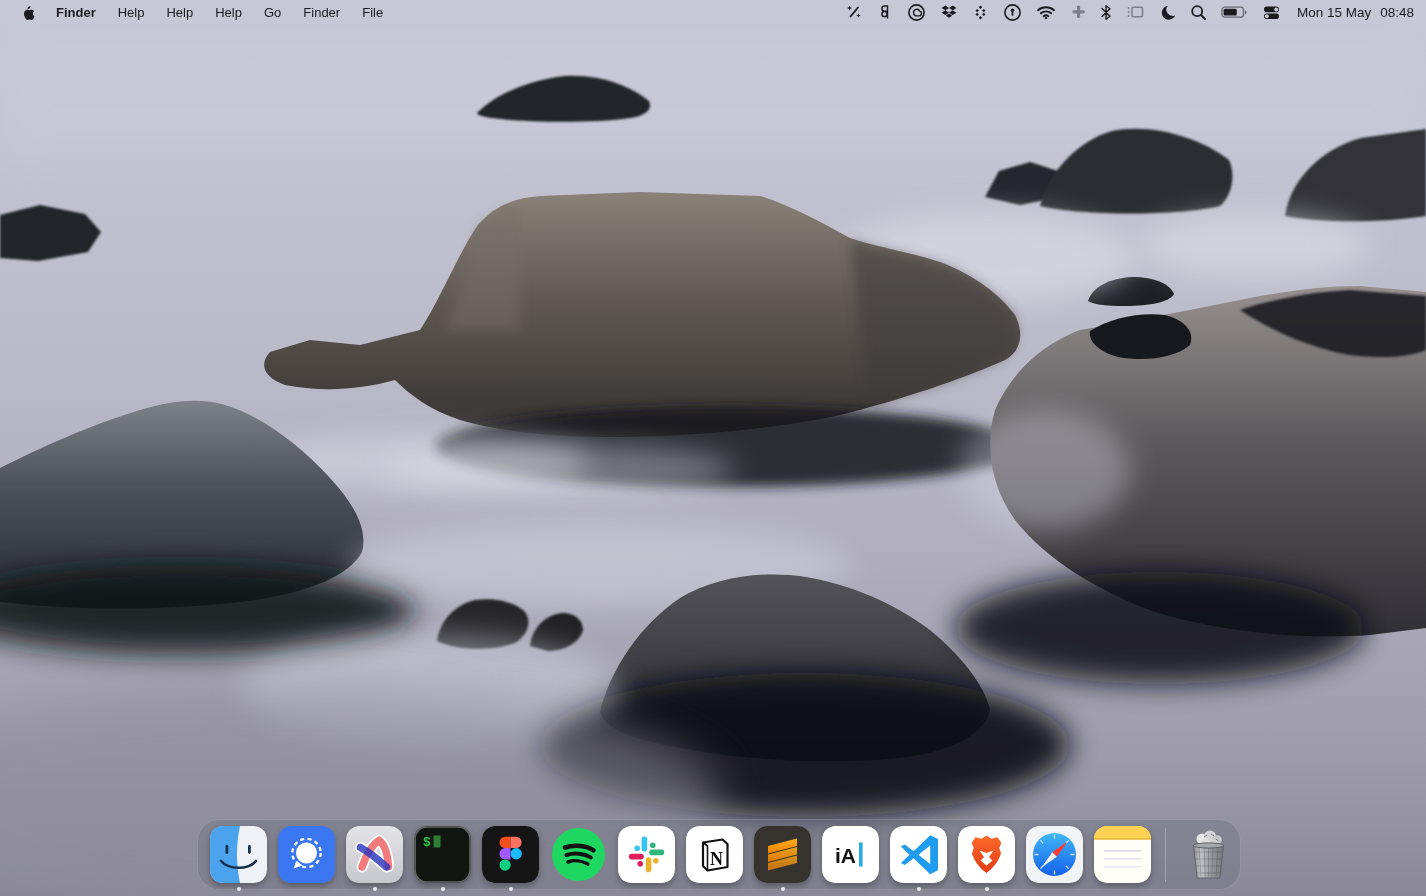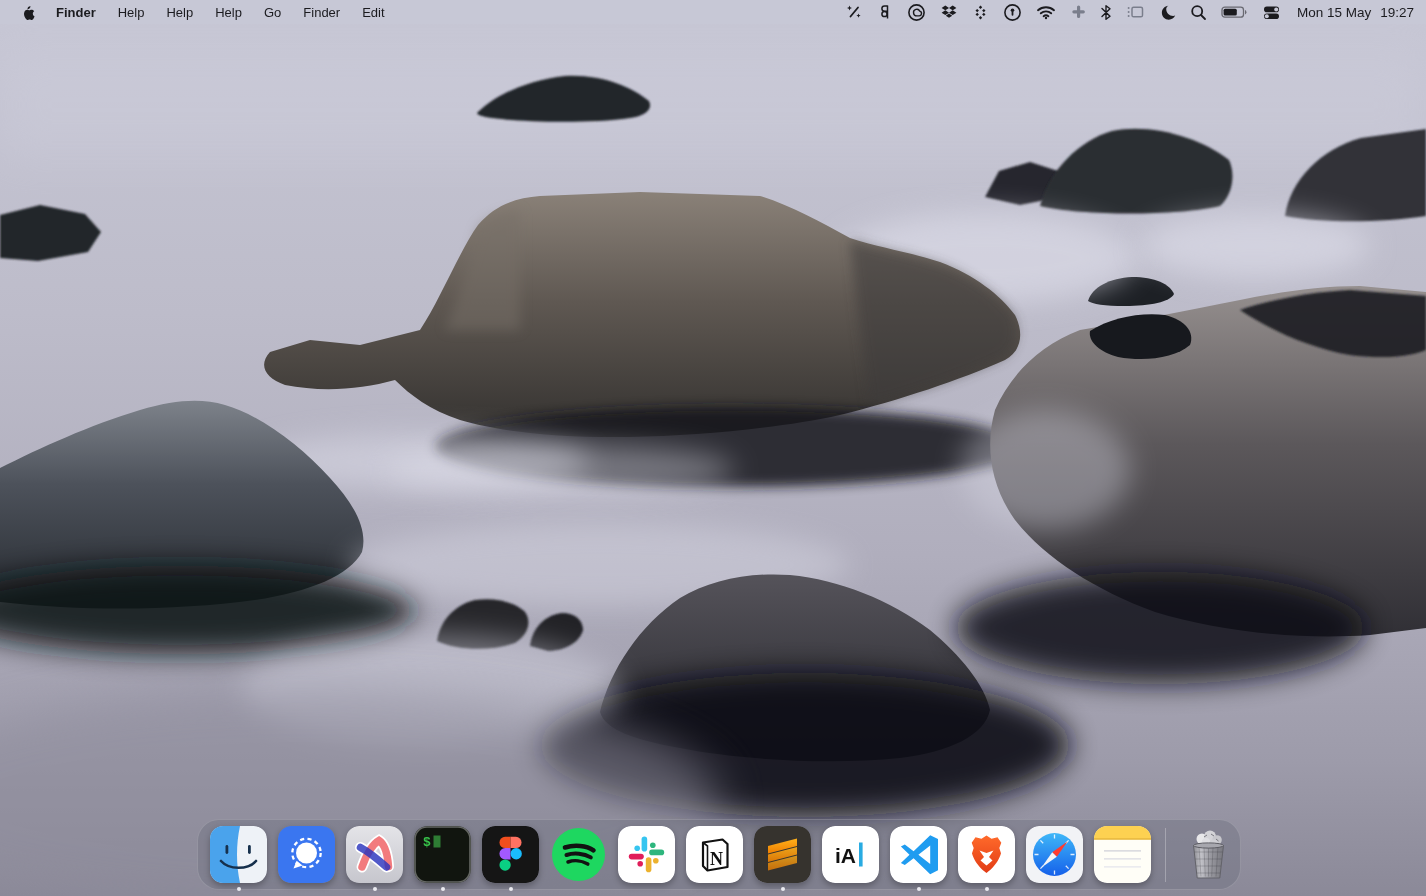--- a/index.html
+++ b/index.html
@@ -154,21 +154,21 @@
       <div class="menu-item">
           <span>Help</span>
         </div>
       <div class="menu-item">
           <span>Go</span>
         </div>
       <div class="menu-item">
           <span>Finder</span>
         </div>
       <div class="menu-item">
-          <span>Edit</span>
+          <span>File</span>
         </div>
     </div>
 
     <div class="menubar-right">
       <div class="status-icon">
         <svg width="18" height="18" viewBox="0 0 18 18" fill="none" stroke="#1b1b1f">
           <line x1="5.5" y1="13.5" x2="13" y2="4.5" stroke-width="1.8" stroke-linecap="round"></line>
           <path d="M4.5,2.5 L5.2,4.3 L7,5 L5.2,5.7 L4.5,7.5 L3.8,5.7 L2,5 L3.8,4.3 Z" fill="#1b1b1f" stroke="none"></path>
           <path d="M13.5,10.5 L14.1,12 L15.6,12.6 L14.1,13.2 L13.5,14.7 L12.9,13.2 L11.4,12.6 L12.9,12 Z" fill="#1b1b1f" stroke="none"></path>
         </svg>
@@ -259,21 +259,21 @@
       <div class="status-icon">
         <svg width="19" height="17" viewBox="0 0 19 17" fill="none">
           <rect x="2" y="2.6" width="15" height="5.6" rx="2.8" fill="#1b1b1f"></rect>
           <circle cx="14.2" cy="5.4" r="2" fill="#c7c8d6"></circle>
           <rect x="2" y="9.4" width="15" height="5.6" rx="2.8" fill="#1b1b1f"></rect>
           <circle cx="4.8" cy="12.2" r="2" fill="#c7c8d6"></circle>
         </svg>
       </div>
       <div class="clock">
         <span>Mon 15 May</span>
-        <span>19:27</span>
+        <span>08:48</span>
       </div>
     </div>
   </div>
 
   <div class="dock">
 
     <div class="dock-item running" title="Finder">
       <div class="tile"><svg width="57" height="57" viewBox="0 0 57 57">
         <rect width="57" height="57" rx="13" fill="#eef2f7"></rect>
         <path d="M0,0 H30 C26,18 26,39 30,57 H0 Z" fill="#4aa3ec"></path>

